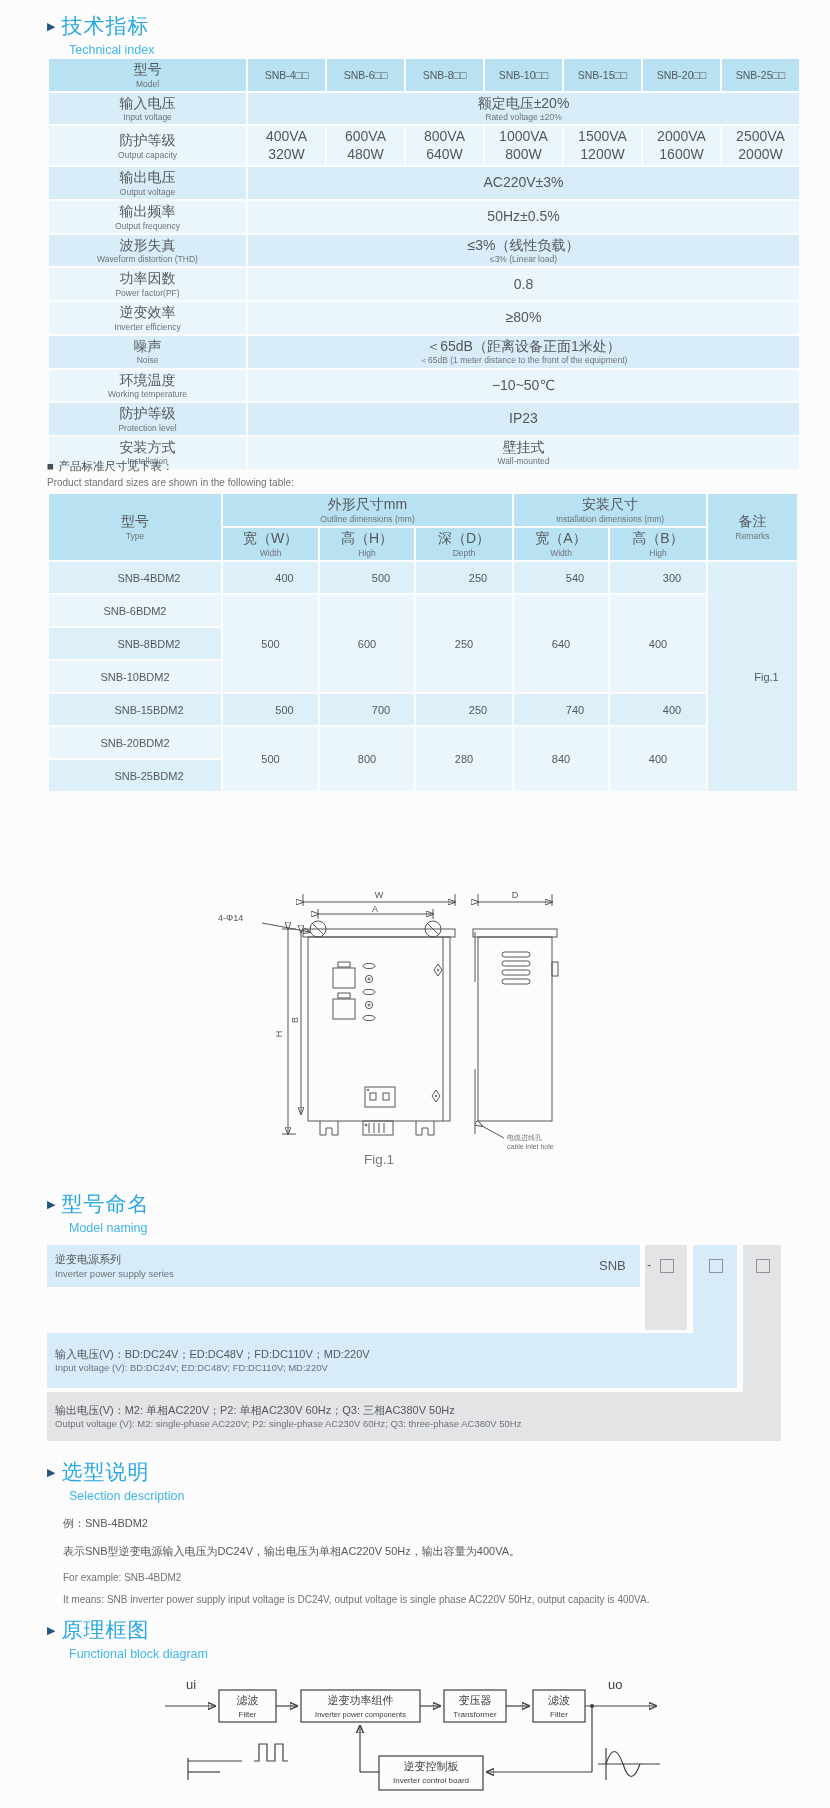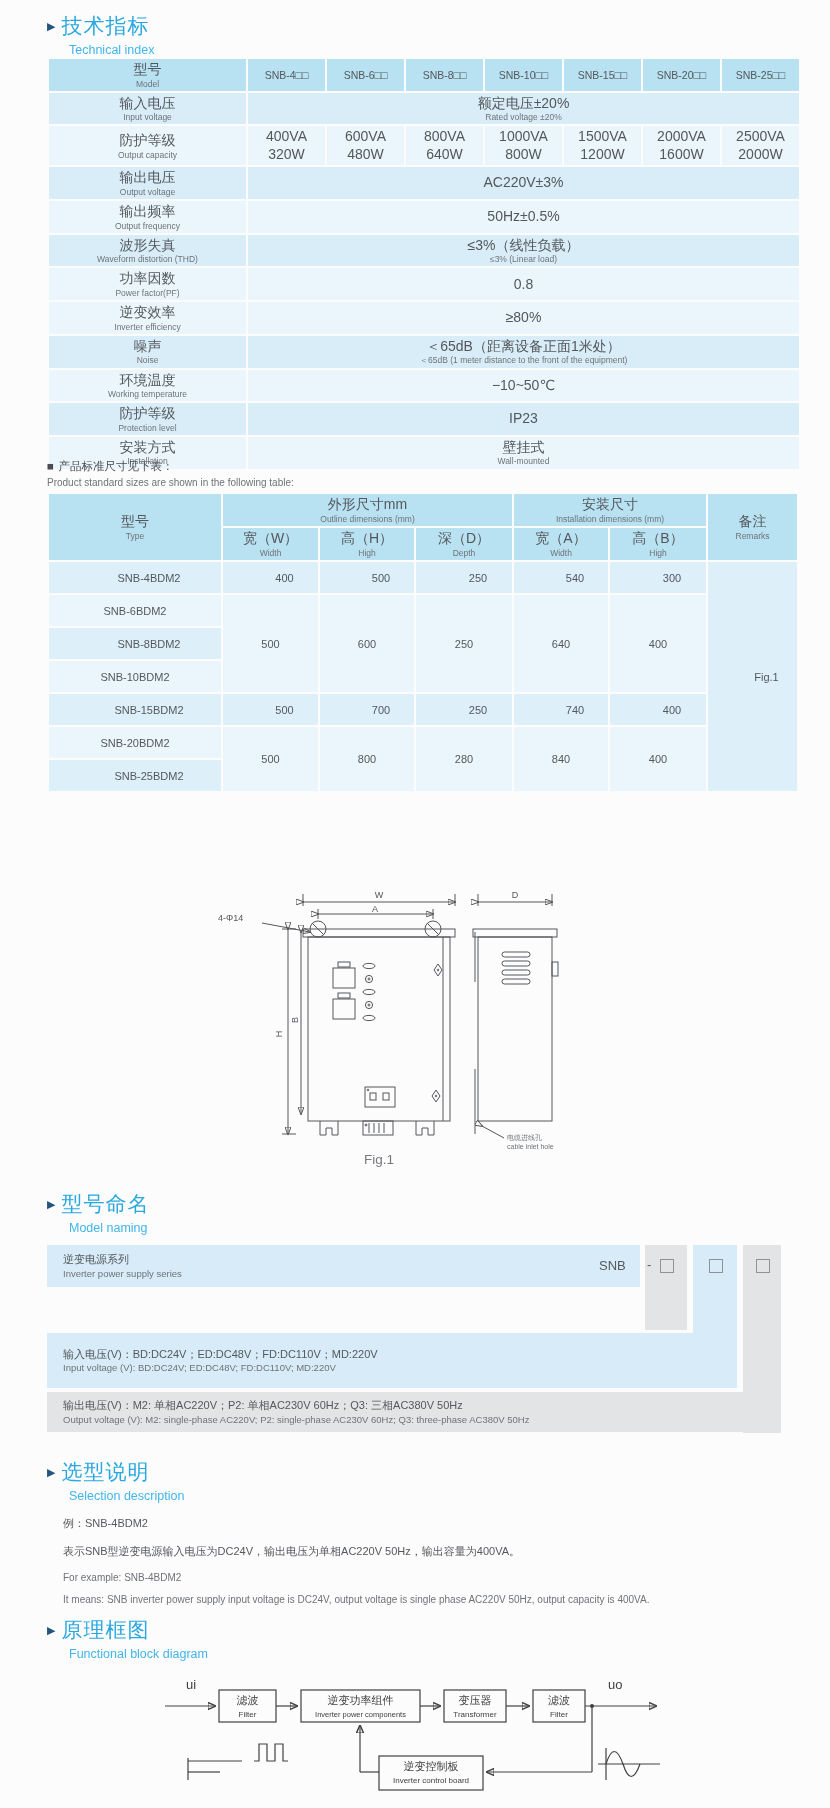--- a/index.html
+++ b/index.html
@@ -45,21 +45,21 @@
   .bd text{fill:#414042;}
   .bd .zh{font-size:11px;}
   .bd .en{font-size:8px;}
   .bd .io{font-size:13px;}
 
   
   .mn{width:736px;height:190px;}
   .mn .blk{position:absolute;}
   .mn .blue{background:#d7ecf8;}
   .mn .gray{background:#e3e4e6;}
-  .mn .mn-bar{display:flex;flex-direction:column;justify-content:center;padding-left:16px;box-sizing:border-box;}
+  .mn .mn-bar{display:flex;flex-direction:column;justify-content:center;padding-left:8px;box-sizing:border-box;}
   .mn .zh{font-size:11px;color:#55585c;line-height:1.4;}
   .mn .en{font-size:9.5px;color:#6f7377;line-height:1.3;}
   .mn .snb{position:absolute;left:552px;top:13px;font-size:13px;color:#55585c;}
   .mn .mn-dash{position:absolute;font-size:13px;color:#55585c;}
   .mn .mn-sq{position:absolute;width:12px;height:12px;border:1px solid #8f9296;background:transparent;}
 
   .sel-zh{font-size:11px;color:#55585c;}
   .sel-en{font-size:10px;color:#6f7377;}
 </style>
 </head>
@@ -485,21 +485,21 @@
 
   <div class="blk blue mn-bar" style="left:0;top:0;width:593px;height:42px;">
     <div class="zh">逆变电源系列</div>
     <div class="en">Inverter power supply series</div>
     <span class="snb">SNB</span>
   </div>
   <div class="blk blue mn-bar" style="left:0;top:88px;width:690px;height:55px;">
     <div class="zh">输入电压(V)：BD:DC24V；ED:DC48V；FD:DC110V；MD:220V</div>
     <div class="en">Input voltage (V): BD:DC24V; ED:DC48V; FD:DC110V; MD:220V</div>
   </div>
-  <div class="blk gray mn-bar" style="left:0;top:147px;width:734px;height:40px;">
+  <div class="blk gray mn-bar" style="left:0;top:147px;width:734px;height:49px;">
     <div class="zh">输出电压(V)：M2: 单相AC220V；P2: 单相AC230V 60Hz；Q3: 三相AC380V 50Hz</div>
     <div class="en">Output voltage (V): M2: single-phase AC220V; P2: single-phase AC230V 60Hz; Q3: three-phase AC380V 50Hz</div>
   </div>
 
   <span class="mn-dash" style="left:600px;top:12px;">-</span>
   <span class="mn-sq" style="left:613px;top:14px;"></span>
   <span class="mn-sq" style="left:662px;top:14px;"></span>
   <span class="mn-sq" style="left:709px;top:14px;"></span>
 </div>
 

